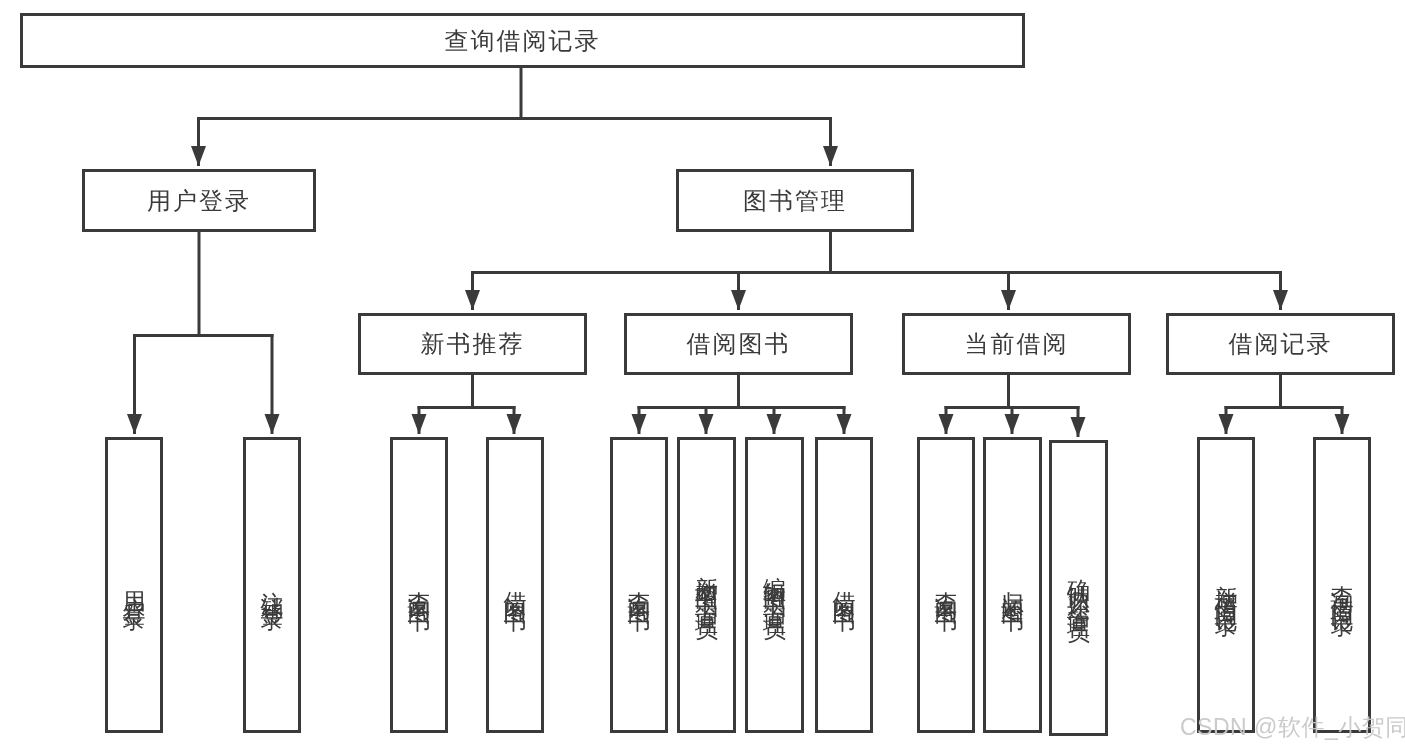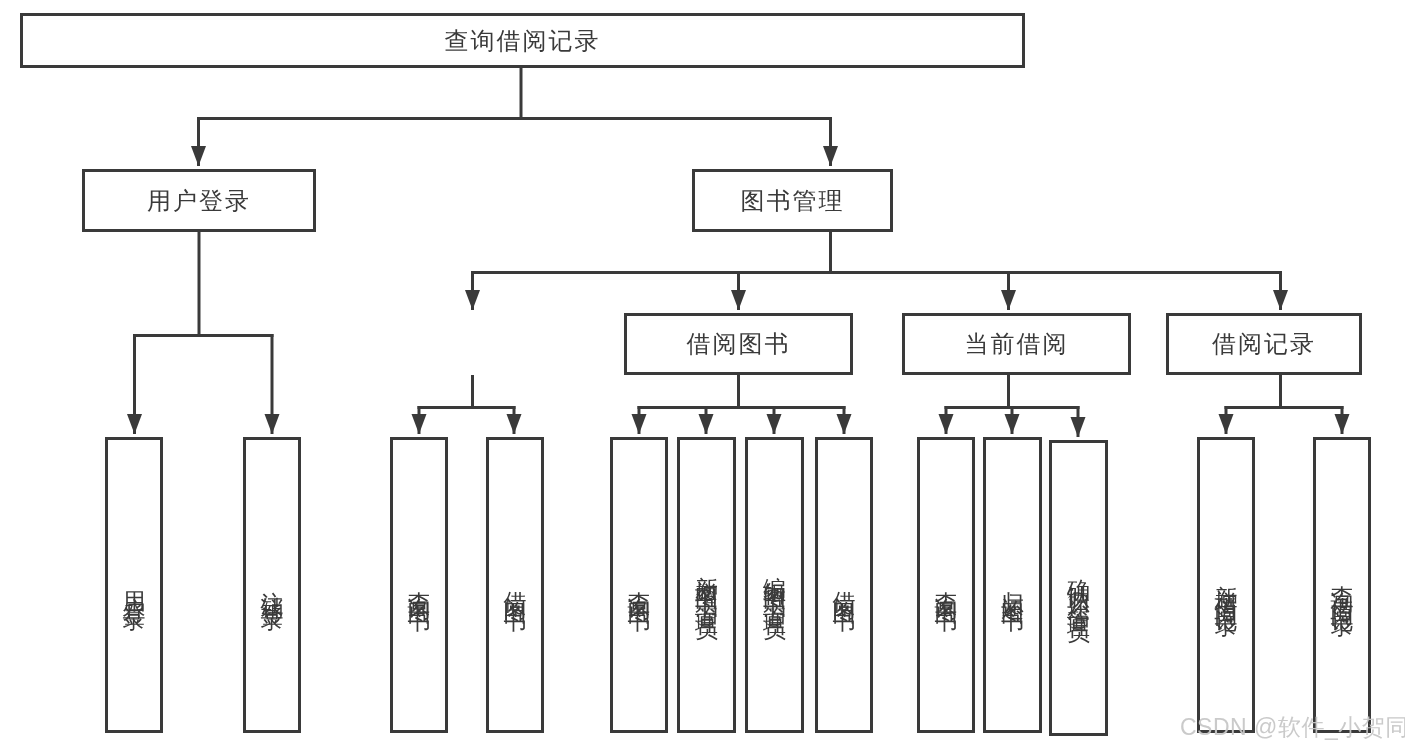--- a/index.html
+++ b/index.html
@@ -101,31 +101,34 @@
     </g>
   </svg>
 
   <div class="node h" style="left:20px; top:13px; width:1005px; height:55px;">
     <span>查询借阅记录</span>
   </div>
 
   <div class="node h" style="left:82px; top:169px; width:234px; height:63px;">
     <span>用户登录</span>
   </div>
-  <div class="node h" style="left:692px; top:169px; width:201px; height:63px;">
+  <div class="node h" style="left:676px; top:169px; width:238px; height:63px;">
     <span>图书管理</span>
   </div>
 
+  <div class="node h" style="left:358px; top:313px; width:229px; height:62px;">
+    <span>新书推荐</span>
+  </div>
   <div class="node h" style="left:624px; top:313px; width:229px; height:62px;">
     <span>借阅图书</span>
   </div>
   <div class="node h" style="left:894px; top:313px; width:229px; height:62px;margin-left:8px;">
     <span>当前借阅</span>
   </div>
-  <div class="node h" style="left:1166px; top:313px; width:196px; height:62px;">
+  <div class="node h" style="left:1166px; top:313px; width:229px; height:62px;">
     <span>借阅记录</span>
   </div>
 
   <div class="node v" style="left:105px; top:437px; width:58px; height:296px;">
     <span>用户登录</span>
   </div>
   <div class="node v" style="left:243px; top:437px; width:58px; height:296px;">
     <span>注销登录</span>
   </div>
 

